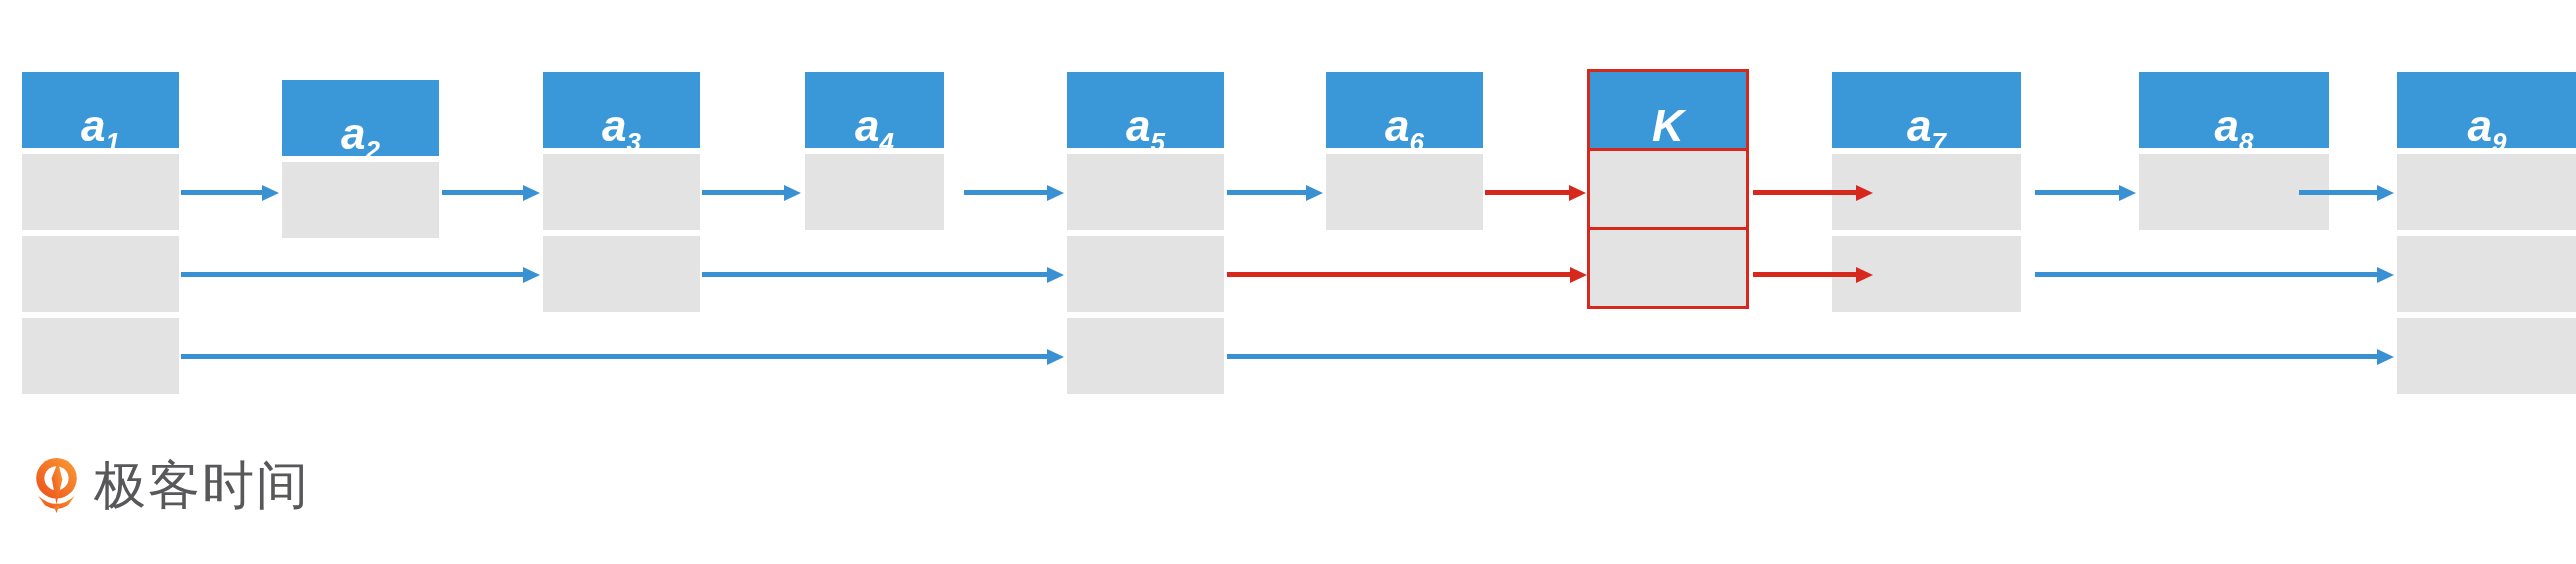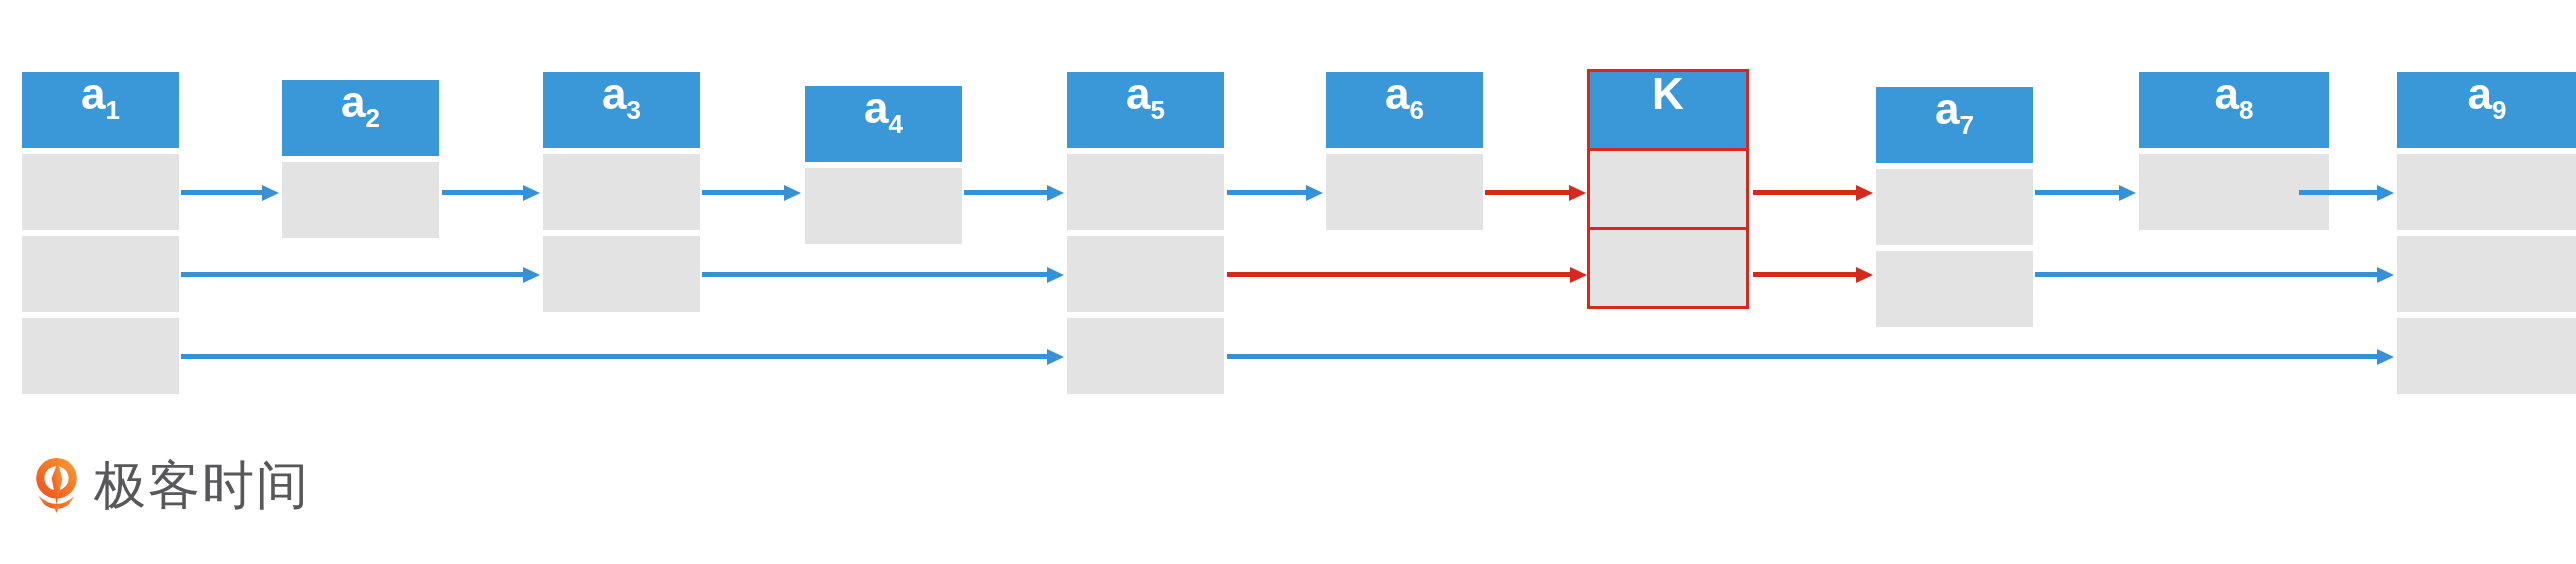--- a/index.html
+++ b/index.html
@@ -11,21 +11,21 @@
     font-family:"Liberation Sans", sans-serif;
     overflow:hidden;
   }
   #diagram{position:absolute;left:0;top:0;width:2576px;height:565px;}
 
   
   .node-col{position:absolute;}
   .node-header{
     height:76px;
     background:var(--header-blue);
-    display:flex;align-items:flex-start;justify-content:center;
+    display:flex;align-items:flex-end;justify-content:center;font-style:italic;
   }
   .node-label{
     color:#ffffff;
     font-size:44px;
     font-weight:700;
     line-height:1;
     letter-spacing:0;
   }
   .node-label sub{font-size:26px;font-weight:700;line-height:0;}
   .node-cell{
@@ -86,21 +86,21 @@
         </div>
         <div class="node-cell"></div>
       </div>
       <div class="node-col" style="left: 543px; top: 72px; width: 157px;">
         <div class="node-header">
           <span class="node-label">a<sub>3</sub></span>
         </div>
         <div class="node-cell"></div>
         <div class="node-cell"></div>
       </div>
-      <div class="node-col" style="left: 805px; top: 72px; width: 157px; margin-top: 14px;">
+      <div class="node-col" style="left: 805px; top: 72px; width: 139px;">
         <div class="node-header">
           <span class="node-label">a<sub>4</sub></span>
         </div>
         <div class="node-cell"></div>
       </div>
       <div class="node-col" style="left: 1067px; top: 72px; width: 157px;">
         <div class="node-header">
           <span class="node-label">a<sub>5</sub></span>
         </div>
         <div class="node-cell"></div>
@@ -113,21 +113,21 @@
         </div>
         <div class="node-cell"></div>
       </div>
       <div class="node-col hl" style="left: 1587px; top: 69px; width: 162px;">
         <div class="node-header">
           <span class="node-label">K</span>
         </div>
         <div class="node-cell"></div>
         <div class="node-cell"></div>
       </div>
-      <div class="node-col" style="left: 1876px; top: 72px; width: 157px; margin-top: 15px;">
+      <div class="node-col" style="left: 1832px; top: 72px; width: 189px;">
         <div class="node-header">
           <span class="node-label">a<sub>7</sub></span>
         </div>
         <div class="node-cell"></div>
         <div class="node-cell"></div>
       </div>
       <div class="node-col" style="left: 2139px; top: 72px; width: 190px;">
         <div class="node-header">
           <span class="node-label">a<sub>8</sub></span>
         </div>

